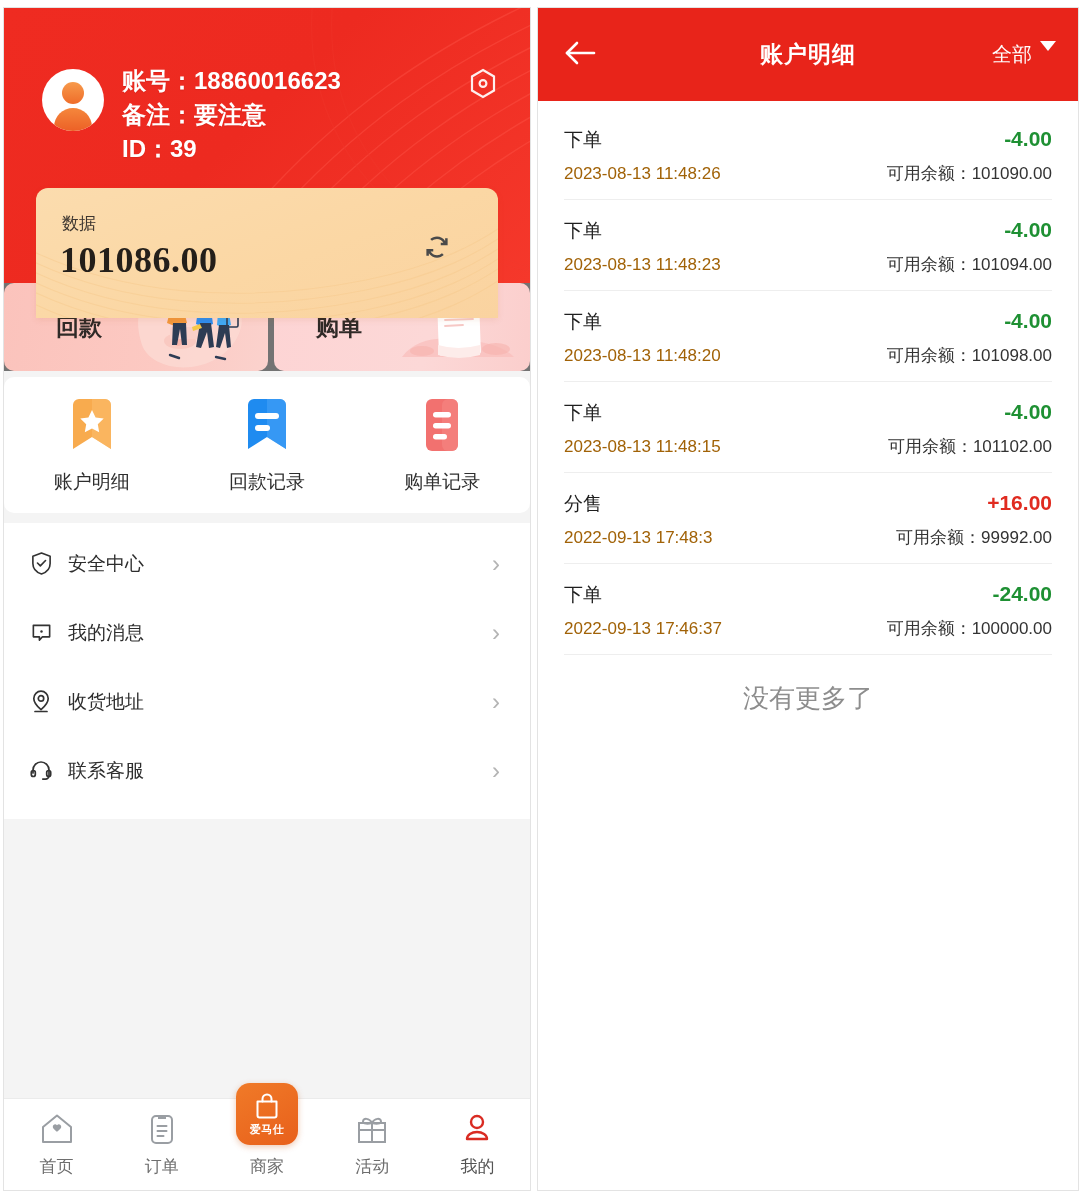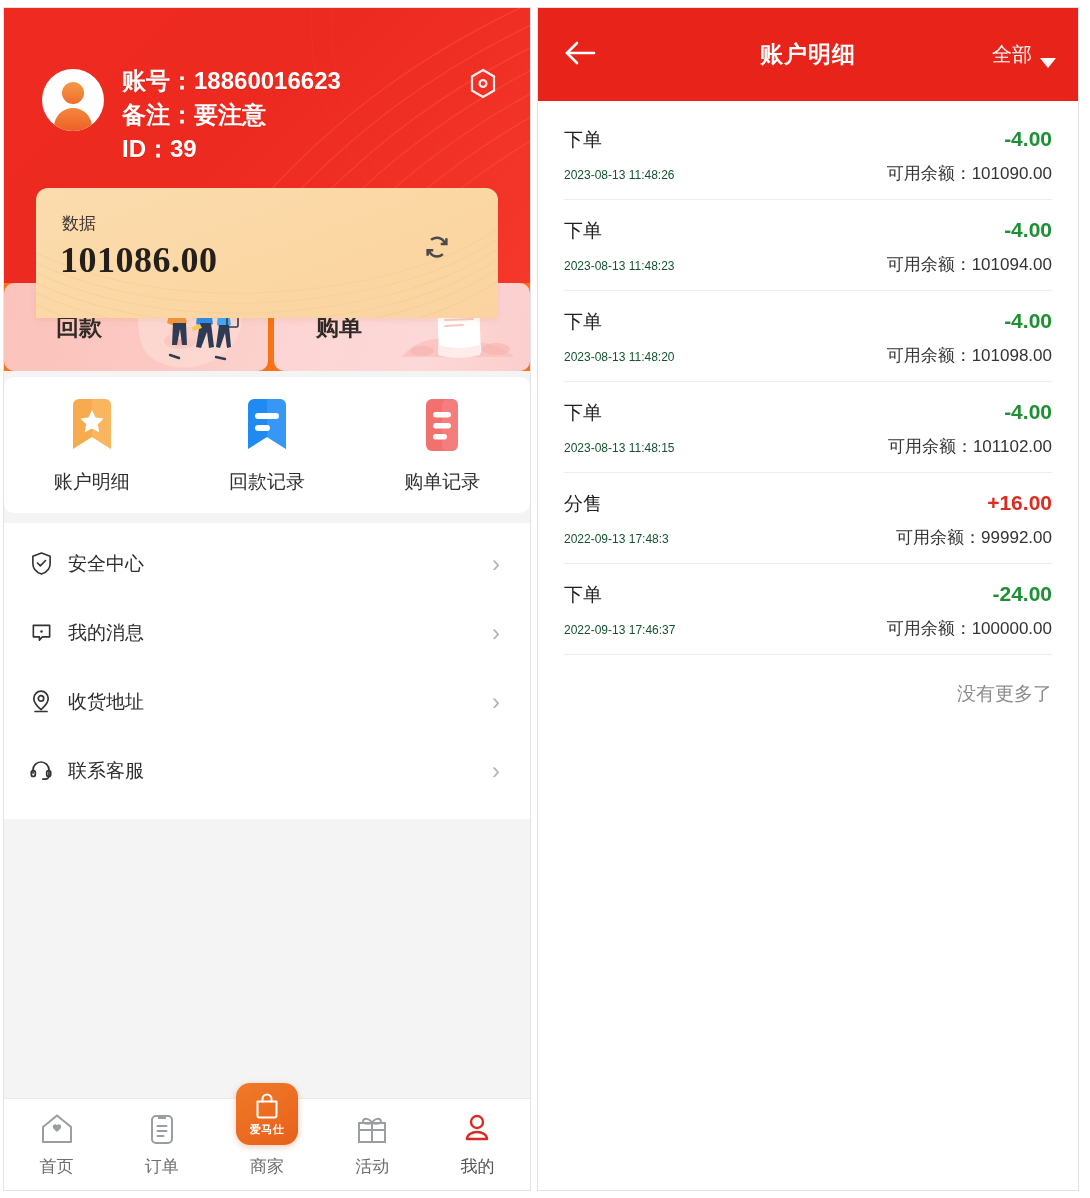--- a/index.html
+++ b/index.html
@@ -116,21 +116,21 @@
     right: 46px; top: 44px;
     z-index: 3;
   }
 
   
   .promo-row {
     display: flex;
     gap: 6px;
     padding: 0 0 0 0;
     margin-top: 0;
-    background: #f97316;
+    background: #737373;
   }
   .promo {
     position: relative;
     height: 88px;
     border-radius: 10px;
     overflow: hidden;
     display: flex;
     align-items: center;
   }
   .promo.left  { flex: 0 0 264px; background: linear-gradient(100deg, #fbc3bc 0%, #fcc9c2 60%, #fbd2cd 100%); }
@@ -232,46 +232,46 @@
     text-align: center;
     color: #fff;
     font-size: 23px;
     font-weight: bold;
     letter-spacing: 1px;
   }
   .nav-filter {
     margin-left: auto;
     color: #fff;
     font-size: 20px;
-    display: flex; align-items: flex-end; gap: 8px;
+    display: flex; align-items: flex-start; gap: 8px;
     z-index: 2;
   }
   .caret-down {
     width: 0; height: 0;
     border-left: 8px solid transparent;
     border-right: 8px solid transparent;
     border-top: 10px solid #fff;
   }
   .txn-list { padding: 8px 26px; }
   .txn {
     padding: 18px 0 14px 0;
     border-bottom: 1px solid #eeeeee;
   }
   .txn-top, .txn-bot {
     display: flex; justify-content: space-between; align-items: baseline;
   }
   .txn-title { font-size: 19px; color: #1f1f1f; }
   .txn-amount { font-size: 21px; font-weight: bold; }
   .txn-amount.neg { color: #1e9033; }
   .txn-amount.pos { color: #e02b20; }
-  .txn-time { font-size: 12px; color: #14532d; margin-top: 9px; }
+  .txn-time { font-size: 17px; color: #a16207; margin-top: 9px; }
   .txn-balance { font-size: 17px; color: #333333; margin-top: 9px; }
   .no-more {
-    text-align: right;
-    font-size: 19px;
+    text-align: center;
+    font-size: 26px;
     color: #8d8d8d;
     padding: 26px 0 10px 0;
   }
 </style>
 </head>
 <body>
 
 <div class="screen">
 
   <div class="panel-left">

